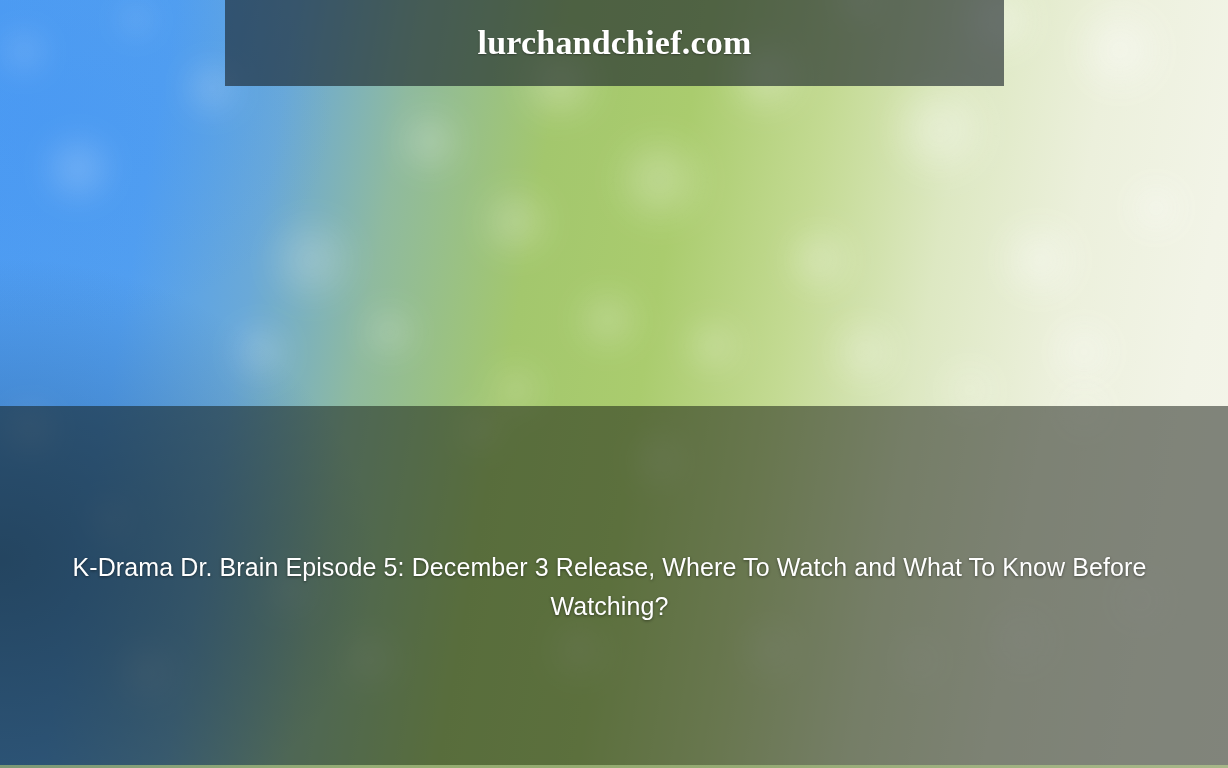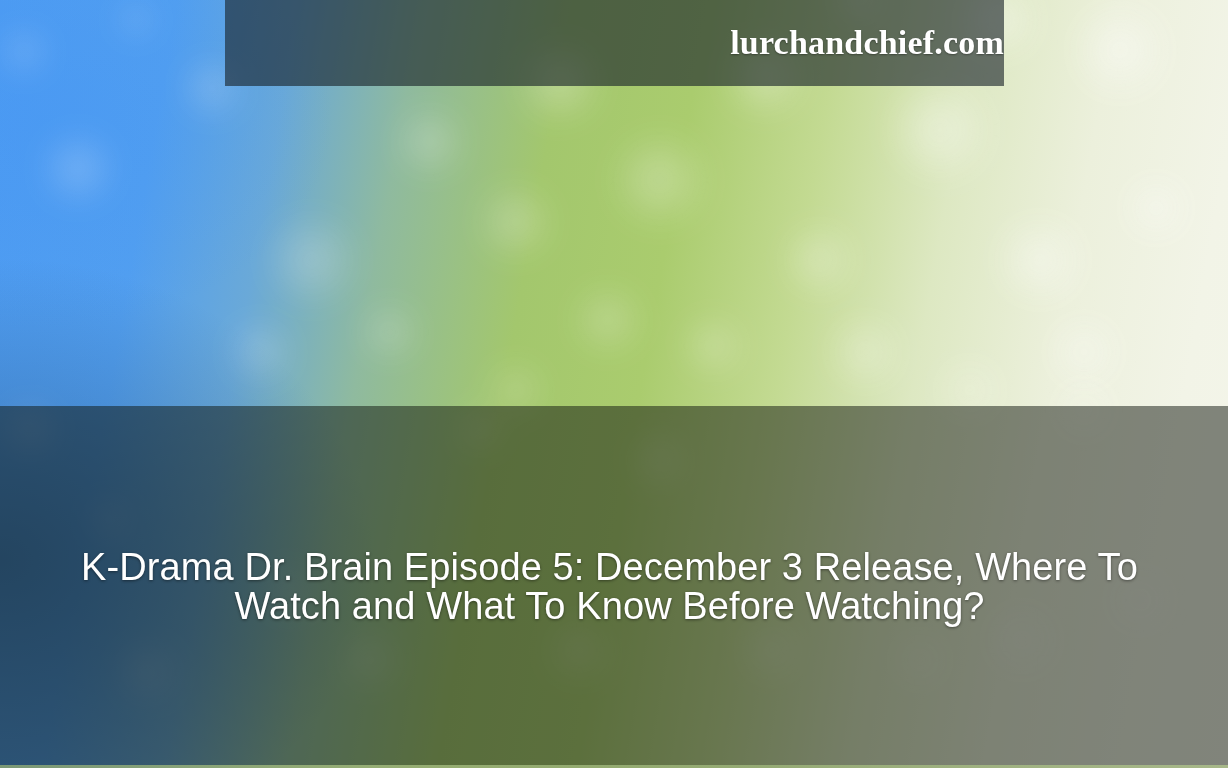--- a/index.html
+++ b/index.html
@@ -127,21 +127,21 @@
   
   .watermark-bar {
     position: absolute;
     left: 225px;
     top: 0;
     width: 779px;
     height: 86px;
     background: rgba(24, 34, 40, .62);
     display: flex;
     align-items: center;
-    justify-content: flex-end;
+    justify-content: center;
     box-sizing: border-box;
   }
   .watermark-text {
     font-family: "Liberation Serif", "DejaVu Serif", serif;
     font-weight: bold;
     font-size: 34px;
     letter-spacing: .2px;
     color: #ffffff;
     white-space: nowrap;
     line-height: 1;
@@ -151,21 +151,21 @@
   
   .headline {
     position: absolute;
     left: 0;
     right: 9px;
     top: 548px;
     padding: 0 26px;
     box-sizing: border-box;
     text-align: center;
     color: #ffffff;
-    font-size: 38px;
+    font-size: 25px;
     line-height: 39px;
     font-weight: 400;
     letter-spacing: .1px;
     text-shadow: 0 1px 3px rgba(0,0,0,.45);
   }
 </style>
 </head>
 <body>
 
 <div class="stage">

